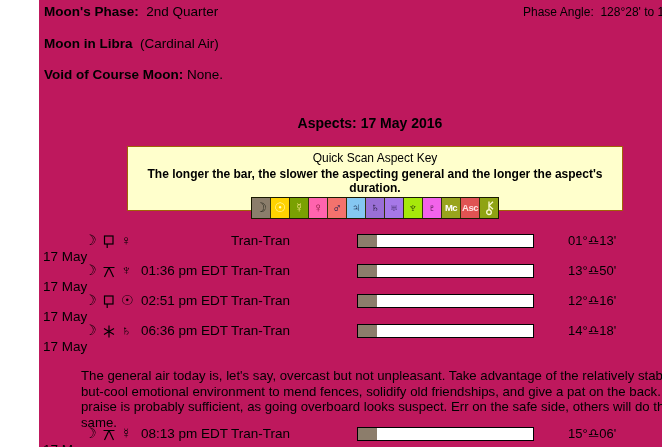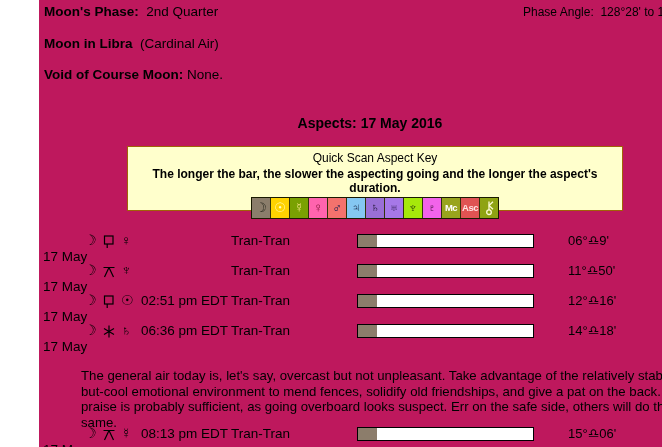--- a/index.html
+++ b/index.html
@@ -64,21 +64,21 @@
     <span class="b">Void of Course Moon:</span> <span>None.</span>
   </div>
   <div class="abs hdr-line" style="left:5px;top:36px;">
     <span class="b">Moon in Libra</span>&nbsp;&nbsp;<span>(Cardinal Air)</span>
   </div>
 
   <div class="abs title" style="top:115px;">Aspects: 17 May 2016</div>
 
   <div class="keybox" style="background: rgb(255, 255, 204);">
     <div class="keybox-title">Quick Scan Aspect Key</div>
-    <div class="keybox-sub">The longer the bar, the slower the aspecting going and the longer the aspect's duration.</div>
+    <div class="keybox-sub">The longer the bar, the slower the aspecting general and the longer the aspect's duration.</div>
     <div class="strip">
         <span class="cell" style="background: rgb(139, 125, 107); color: rgb(38, 38, 28);">☽</span>
         <span class="cell" style="background: rgb(254, 211, 1); color: rgb(255, 255, 200);">☉</span>
         <span class="cell" style="background: rgb(122, 161, 2); color: rgb(255, 233, 140);">☿</span>
         <span class="cell" style="background: rgb(255, 100, 174); color: rgb(124, 15, 45);">♀</span>
         <span class="cell" style="background: rgb(244, 114, 109); color: rgb(35, 35, 85);">♂</span>
         <span class="cell" style="background: rgb(133, 199, 242); color: rgb(28, 43, 74);">♃</span>
         <span class="cell" style="background: rgb(154, 111, 214); color: rgb(30, 20, 48);">♄</span>
         <span class="cell" style="background: rgb(166, 120, 232); color: rgb(32, 16, 64);">♅</span>
         <span class="cell" style="background: rgb(166, 232, 11); color: rgb(40, 60, 10);">♆</span>
@@ -105,37 +105,38 @@
         <svg width="14" height="15" viewBox="0 0 14 15">
           <rect x="2.5" y="2" width="8.5" height="8" fill="none" stroke="#000" stroke-width="1.2"></rect>
           <line x1="5.2" y1="10" x2="5.2" y2="14" stroke="#000" stroke-width="1.2"></line>
         </svg>
       </span>
     <span class="p2">♀</span>
     <span class="ttype">Tran-Tran</span>
     <span class="bar">
         <span class="bar-fill" style="width: 11%; background: rgb(140, 125, 107); display: block;"></span>
       </span>
-    <span class="pos">06°♎9'</span>
+    <span class="pos">01°♎13'</span>
   </div>
 
   <div class="arow" style="top:263px;">
     <span class="date">17 May</span>
     <span class="p1">☽</span>
     <span class="asp">
         <svg width="14" height="15" viewBox="0 0 14 15">
           <path d="M1.5 3.5 H12.5 M7 3.5 L2.5 13 M7 3.5 L11.5 13" fill="none" stroke="#000" stroke-width="1.2"></path>
         </svg>
       </span>
     <span class="p2">♆</span>
+    <span class="time">01:36 pm EDT</span>
     <span class="ttype">Tran-Tran</span>
     <span class="bar">
         <span class="bar-fill" style="width: 11%; background: rgb(140, 125, 107); display: block;"></span>
       </span>
-    <span class="pos">11°♎50'</span>
+    <span class="pos">13°♎50'</span>
   </div>
 
   <div class="arow" style="top:293px;">
     <span class="date">17 May</span>
     <span class="p1">☽</span>
     <span class="asp">
         <svg width="14" height="15" viewBox="0 0 14 15">
           <rect x="2.5" y="2" width="8.5" height="8" fill="none" stroke="#000" stroke-width="1.2"></rect>
           <line x1="5.2" y1="10" x2="5.2" y2="14" stroke="#000" stroke-width="1.2"></line>
         </svg>

